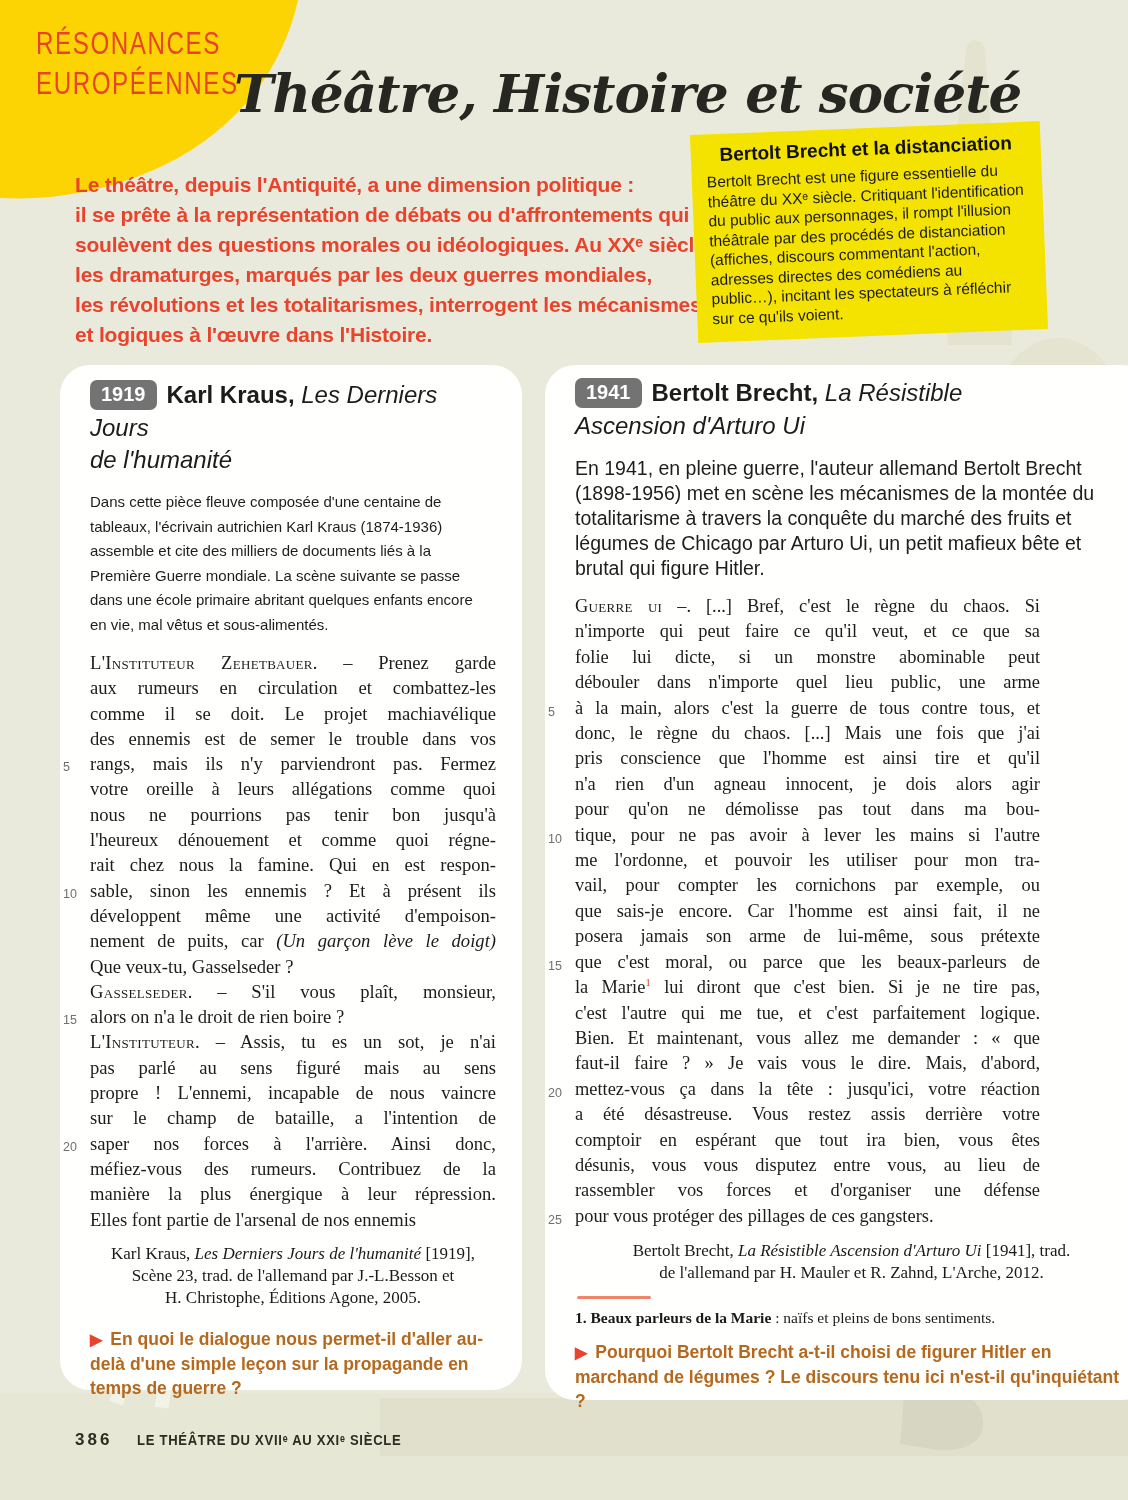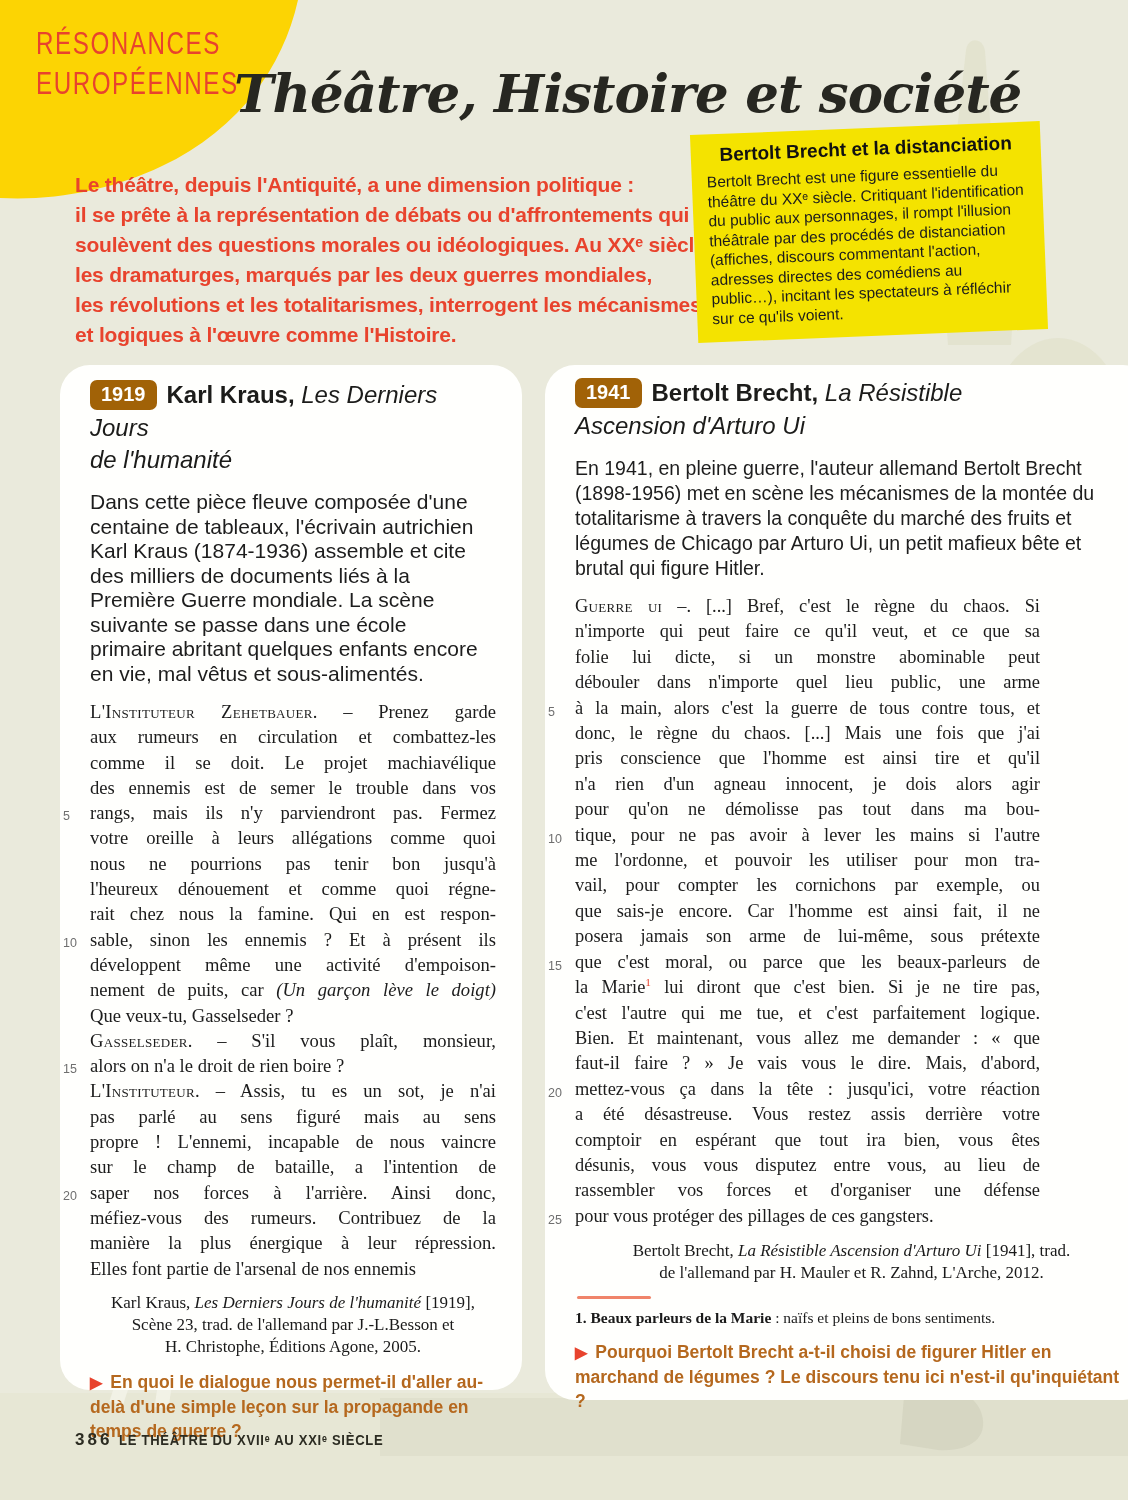--- a/index.html
+++ b/index.html
@@ -42,33 +42,33 @@
 
   
   .card {
     position:absolute; top:365px; background:#fffffd; border-radius:30px;
   }
   #card-left  { left:60px;  width:462px; height:1025px; padding:14px 26px 0 30px; }
   #card-right { left:545px; width:608px; height:1035px; padding:12px 25px 0 30px; }
 
   .excerpt-head { font-size:24px; line-height:32px; color:#1c1c1a; }
   .year-badge {
-    display:inline-block; background:#a16207; color:#fff;
+    display:inline-block; background:#737373; color:#fff;
     font-size:20px; font-weight:bold; line-height:1;
     padding:4px 11px 6px; border-radius:7px; margin-right:10px;
     transform:translateY(-2px);
   }
   .author { font-weight:bold; }
   .work { font-style:italic; font-weight:normal; }
 
   .chapeau {
     margin-top:14px; color:#1d1d1d;
     font-size:19.5px; line-height:25px;
   }
-  #card-left .chapeau { width:392px; font-size:21px; line-height:24.5px; }
+  #card-left .chapeau { width:392px; font-size:15px; line-height:24.5px; }
 
   .play { position:relative; margin-top:13px; font-family:"Liberation Serif", serif; color:#1c1c1c; }
   #card-left  .play { font-size:18.6px; line-height:25.3px; width:406px; }
   #card-right .play { font-size:18.4px; line-height:25.4px; width:465px; }
   .pl { position:relative; text-align:justify; text-align-last:justify; }
   .pl.nj { text-align-last:left; }
   .pl .lineno {
     position:absolute; left:-27px; top:4px; width:20px;
     text-align:right; font-family:"Liberation Sans", sans-serif;
     font-size:12.5px; color:#6f6f6f;
@@ -79,29 +79,29 @@
   .citation {
     margin-top:11px; text-align:center;
     font-family:"Liberation Serif", serif; font-size:17px; line-height:22px; color:#1a1a1a;
   }
   .footnote-block { margin-top:12px; }
   .footnote-rule { width:74px; height:3px; background:#f0846a; margin:0 0 9px 2px; border-radius:2px; }
   .footnote { font-family:"Liberation Serif", serif; font-size:15.5px; line-height:20px; color:#1a1a1a; }
   .footnote b { font-weight:bold; }
 
   .question {
-    margin-top:12px; font-weight:bold; color:#b5681e;
+    margin-top:18px; font-weight:bold; color:#b5681e;
     font-size:17.5px; line-height:24px;
   }
   #card-right .question { margin-top:12px; }
   .question .tri { color:#e8432d; margin-right:8px; font-size:16px; }
 
   
   #footer { position:absolute; left:75px; top:1430px; color:#2c2c22; display:flex; align-items:baseline; }
-  #footer .pagenum { font-size:17px; font-weight:bold; letter-spacing:3px; margin-right:7px; }
+  #footer .pagenum { font-size:17px; font-weight:bold; letter-spacing:3px; margin-right:25px; }
   #footer .chapter { font-size:14.5px; font-weight:bold; letter-spacing:.8px; transform:scaleX(.9); transform-origin:0 100%; }
 </style>
 </head>
 <body>
 
 <div id="page">
 
   <svg id="ghost" width="1128" height="1500" viewBox="0 0 1128 1500">
     <g fill="#e2e2cd">
       <path d="M948,345 C941,260 950,185 958,122 L966,50 C968,37 983,37 985,51 L991,132 C1012,152 1022,183 1019,222 L1011,345 Z" opacity=".85"></path>
@@ -125,21 +125,21 @@
   </div>
 
   <h1 id="page-title">Théâtre, Histoire et société</h1>
 
   <div id="intro">
       <div>Le théâtre, depuis l'Antiquité, a une dimension politique :</div>
       <div>il se prête à la représentation de débats ou d'affrontements qui</div>
       <div>soulèvent des questions morales ou idéologiques. Au XXᵉ siècle,</div>
       <div>les dramaturges, marqués par les deux guerres mondiales,</div>
       <div>les révolutions et les totalitarismes, interrogent les mécanismes</div>
-      <div>et logiques à l'œuvre comme l'Histoire.</div>
+      <div>et logiques à l'œuvre dans l'Histoire.</div>
     </div>
 
   <aside id="note-box">
     <h3>Bertolt Brecht et la distanciation</h3>
     <p>Bertolt Brecht est une figure essentielle du théâtre du XXᵉ siècle. Critiquant l'identification du public aux personnages, il rompt l'illusion théâtrale par des procédés de distanciation (affiches, discours commentant l'action, adresses directes des comédiens au public…), incitant les spectateurs à réfléchir sur ce qu'ils voient.</p>
   </aside>
 
   <section class="card" id="card-left">
     <h2 class="excerpt-head">
       <span class="year-badge">1919</span><span class="author">Karl Kraus,</span>

